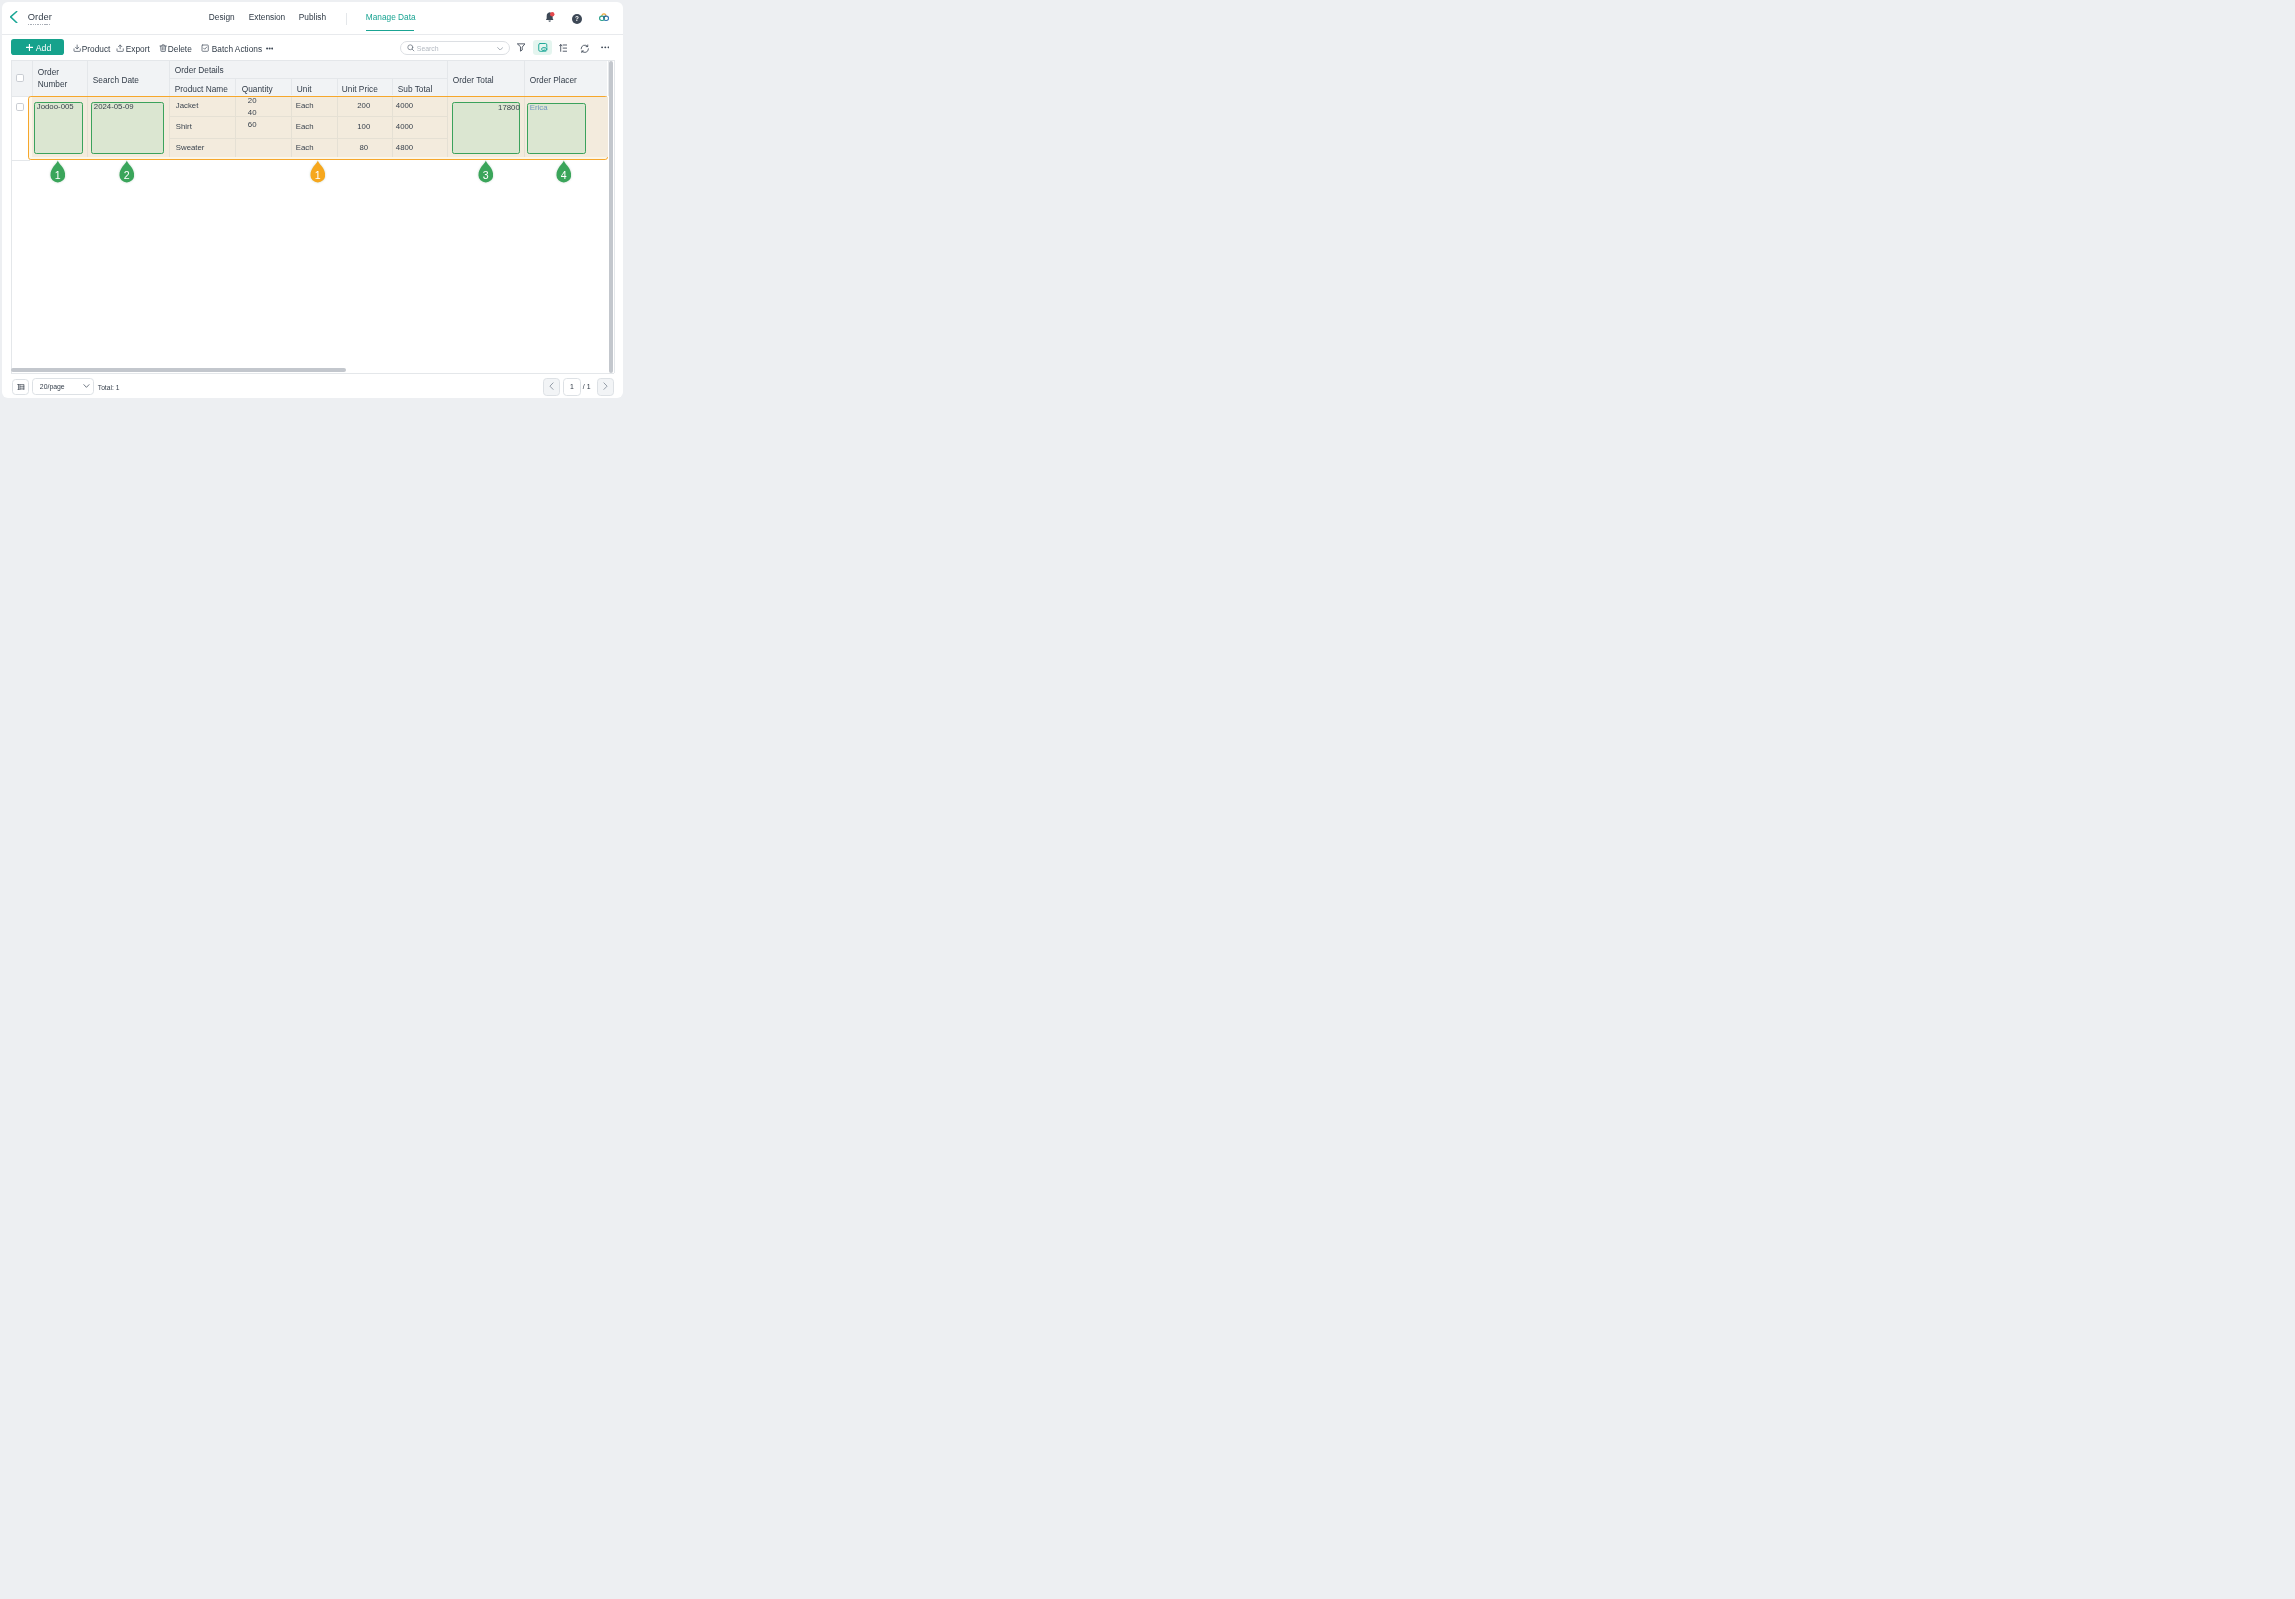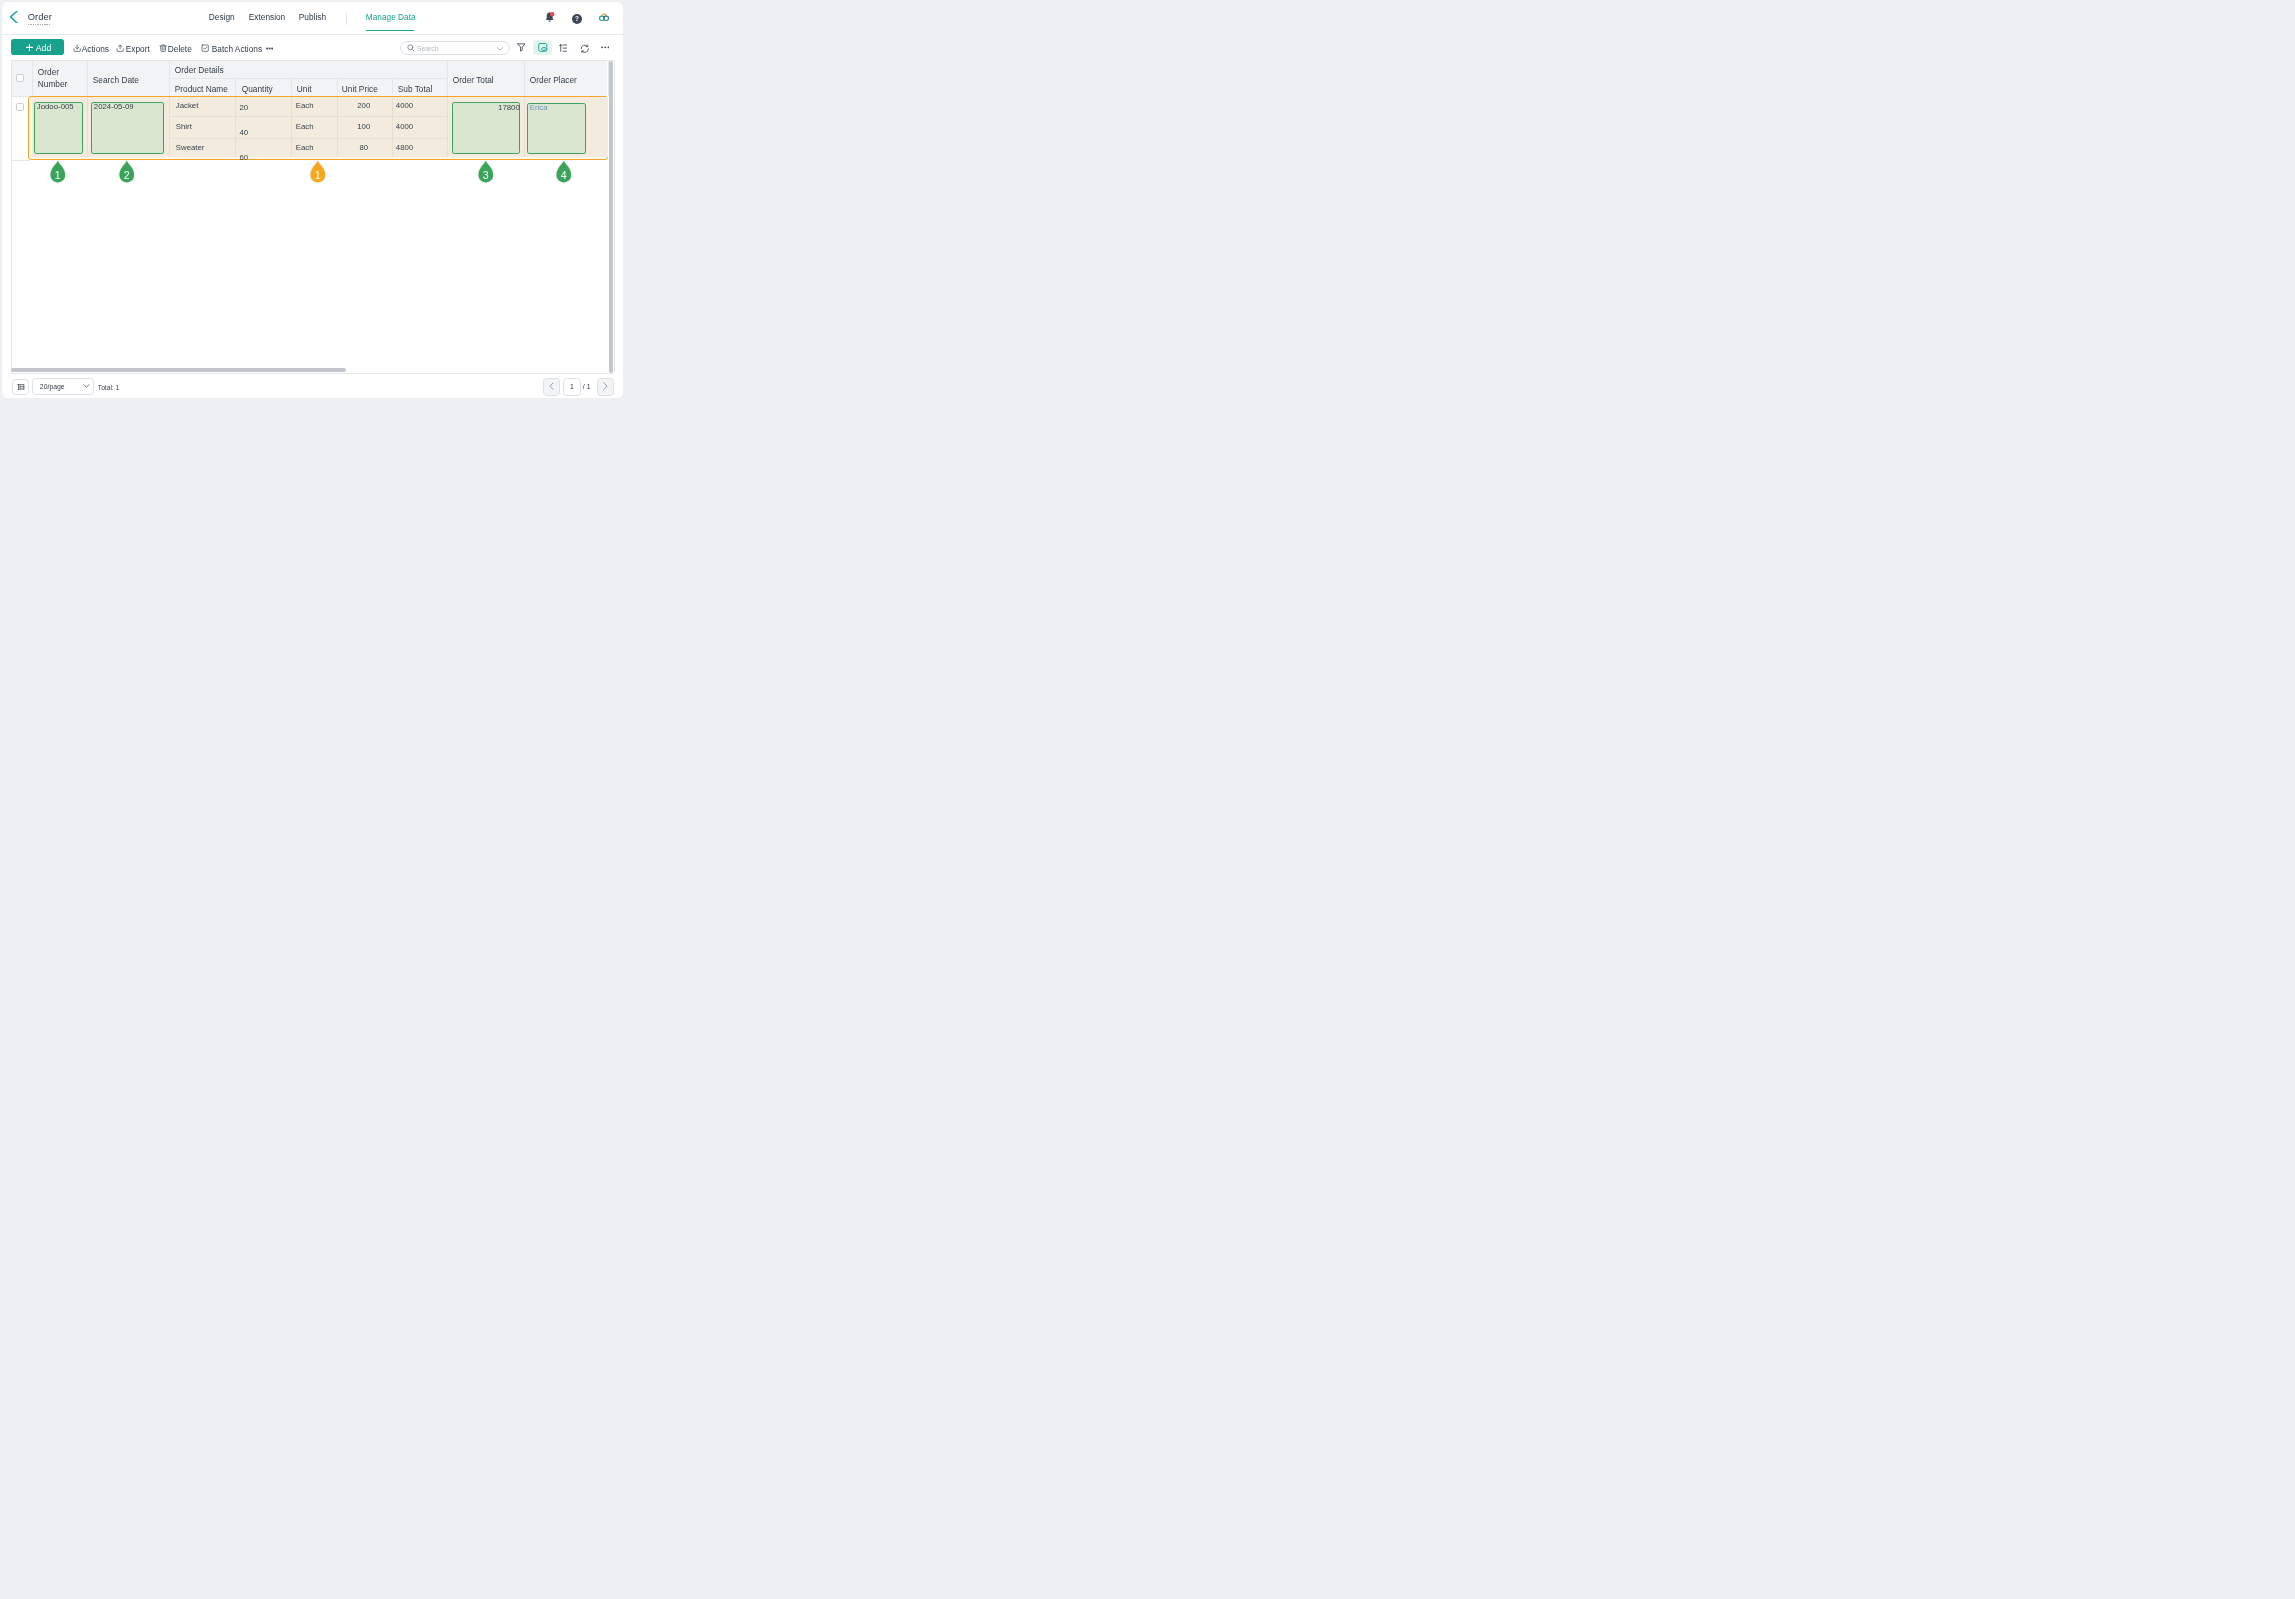--- a/index.html
+++ b/index.html
@@ -65,21 +65,21 @@
   </svg>
 
   <div class="abs add-btn"></div>
   <svg class="abs" style="left:24px;top:42px" width="6.9" height="6.9" viewBox="0 0 15 15" fill="none" stroke="#fff" stroke-width="2.5" stroke-linecap="round">
       <path d="M7.5,0.6 V14.4 M0.6,7.5 H14.4"></path>
     </svg>
   <div class="abs" style="left:34px;top:42px;font-size:8.7px;line-height:8.7px;color:#fff">Add</div>
   <svg class="abs" style="left:71px;top:42px" width="8.3" height="8.3" viewBox="0 0 18 18" fill="none" stroke="#525c69" stroke-width="1.7" stroke-linecap="round" stroke-linejoin="round">
       <path d="M9,2.2 v8.2 M5.4,7 L9,10.8 L12.6,7 M2.2,10.5 v4.5 a1,1 0 0 0 1,1 h11.6 a1,1 0 0 0 1,-1 v-4.5"></path>
     </svg>
-  <div class="abs toolbar-item" style="left:80px">Actions</div>
+  <div class="abs toolbar-item" style="left:80px">Product</div>
   <svg class="abs" style="left:114px;top:42px" width="8.3" height="8.3" viewBox="0 0 18 18" fill="none" stroke="#525c69" stroke-width="1.7" stroke-linecap="round" stroke-linejoin="round">
       <path d="M9,10.4 V2.2 M5.4,5.8 L9,2.2 L12.6,5.8 M2.2,10.5 v4.5 a1,1 0 0 0 1,1 h11.6 a1,1 0 0 0 1,-1 v-4.5"></path>
     </svg>
   <div class="abs toolbar-item" style="left:124px">Export</div>
   <svg class="abs" style="left:157px;top:42px" width="8.3" height="8.3" viewBox="0 0 18 18" fill="none" stroke="#525c69" stroke-width="1.7" stroke-linecap="round" stroke-linejoin="round">
       <path d="M2,4.4 h14 M6.4,4.2 V2.4 a0.6,0.6 0 0 1 0.6,-0.6 h4 a0.6,0.6 0 0 1 0.6,0.6 v1.8 M3.6,4.6 l0.7,10.7 a1,1 0 0 0 1,0.9 h7.4 a1,1 0 0 0 1,-0.9 L14.4,4.6 M7.2,7.6 v5.4 M10.8,7.6 v5.4"></path>
     </svg>
   <div class="abs toolbar-item" style="left:166px">Delete</div>
   <svg class="abs" style="left:199px;top:42px" width="8.3" height="8.3" viewBox="0 0 18 18" fill="none" stroke="#525c69" stroke-width="1.7" stroke-linecap="round" stroke-linejoin="round">
       <rect x="2.2" y="2.2" width="13.6" height="13.6" rx="1.4"></rect>
@@ -178,21 +178,21 @@
   <div class="abs gbox" style="left:32px;top:100px;width:49px;height:52px"></div>
   <div class="abs gbox" style="left:89px;top:100px;width:73px;height:52px"></div>
   <div class="abs gbox" style="left:450px;top:100px;width:68px;height:52px"></div>
   <div class="abs gbox" style="left:525px;top:101px;width:59px;height:51px"></div>
 
   <div class="abs cell-txt" style="left:35px;top:101px">Jodoo-005</div>
   <div class="abs cell-txt" style="left:92px;top:101px">2024-05-09</div>
   <div class="abs cell-txt" style="left:472px;top:102px;width:46px;text-align:right">17800</div>
   <div class="abs cell-txt" style="left:528px;top:102px;color:#7396bf">Erica</div>
   <div class="abs cell-txt" style="left:174px;top:93px;line-height:21.3px">Jacket<br>Shirt<br>Sweater</div>
-  <div class="abs cell-txt" style="left:219px;top:93px;line-height:25px;width:46px;text-align:center">20<br>40<br>60</div>
+  <div class="abs cell-txt" style="left:246px;top:93px;line-height:12px;width:46px;text-align:left">20<br>40<br>60</div>
   <div class="abs cell-txt" style="left:294px;top:93px;line-height:21.3px">Each<br>Each<br>Each</div>
   <div class="abs cell-txt" style="left:339px;top:93px;line-height:21.3px;width:46px;text-align:center">200<br>100<br>80</div>
   <div class="abs cell-txt" style="left:394px;top:93px;line-height:21.3px;width:46px;">4000<br>4000<br>4800</div>
 
   <div class="abs marker" style="left:48px;top:158px">
     <svg width="15.6" height="23" viewBox="0 0 34 50">
         <path d="M17,0.8 C19,9 33,16 33,33 A16,16 0 1 1 1,33 C1,16 15,9 17,0.8 Z" fill="#3aa55a"></path>
       </svg>
     <div class="mtxt">1</div>
   </div>

